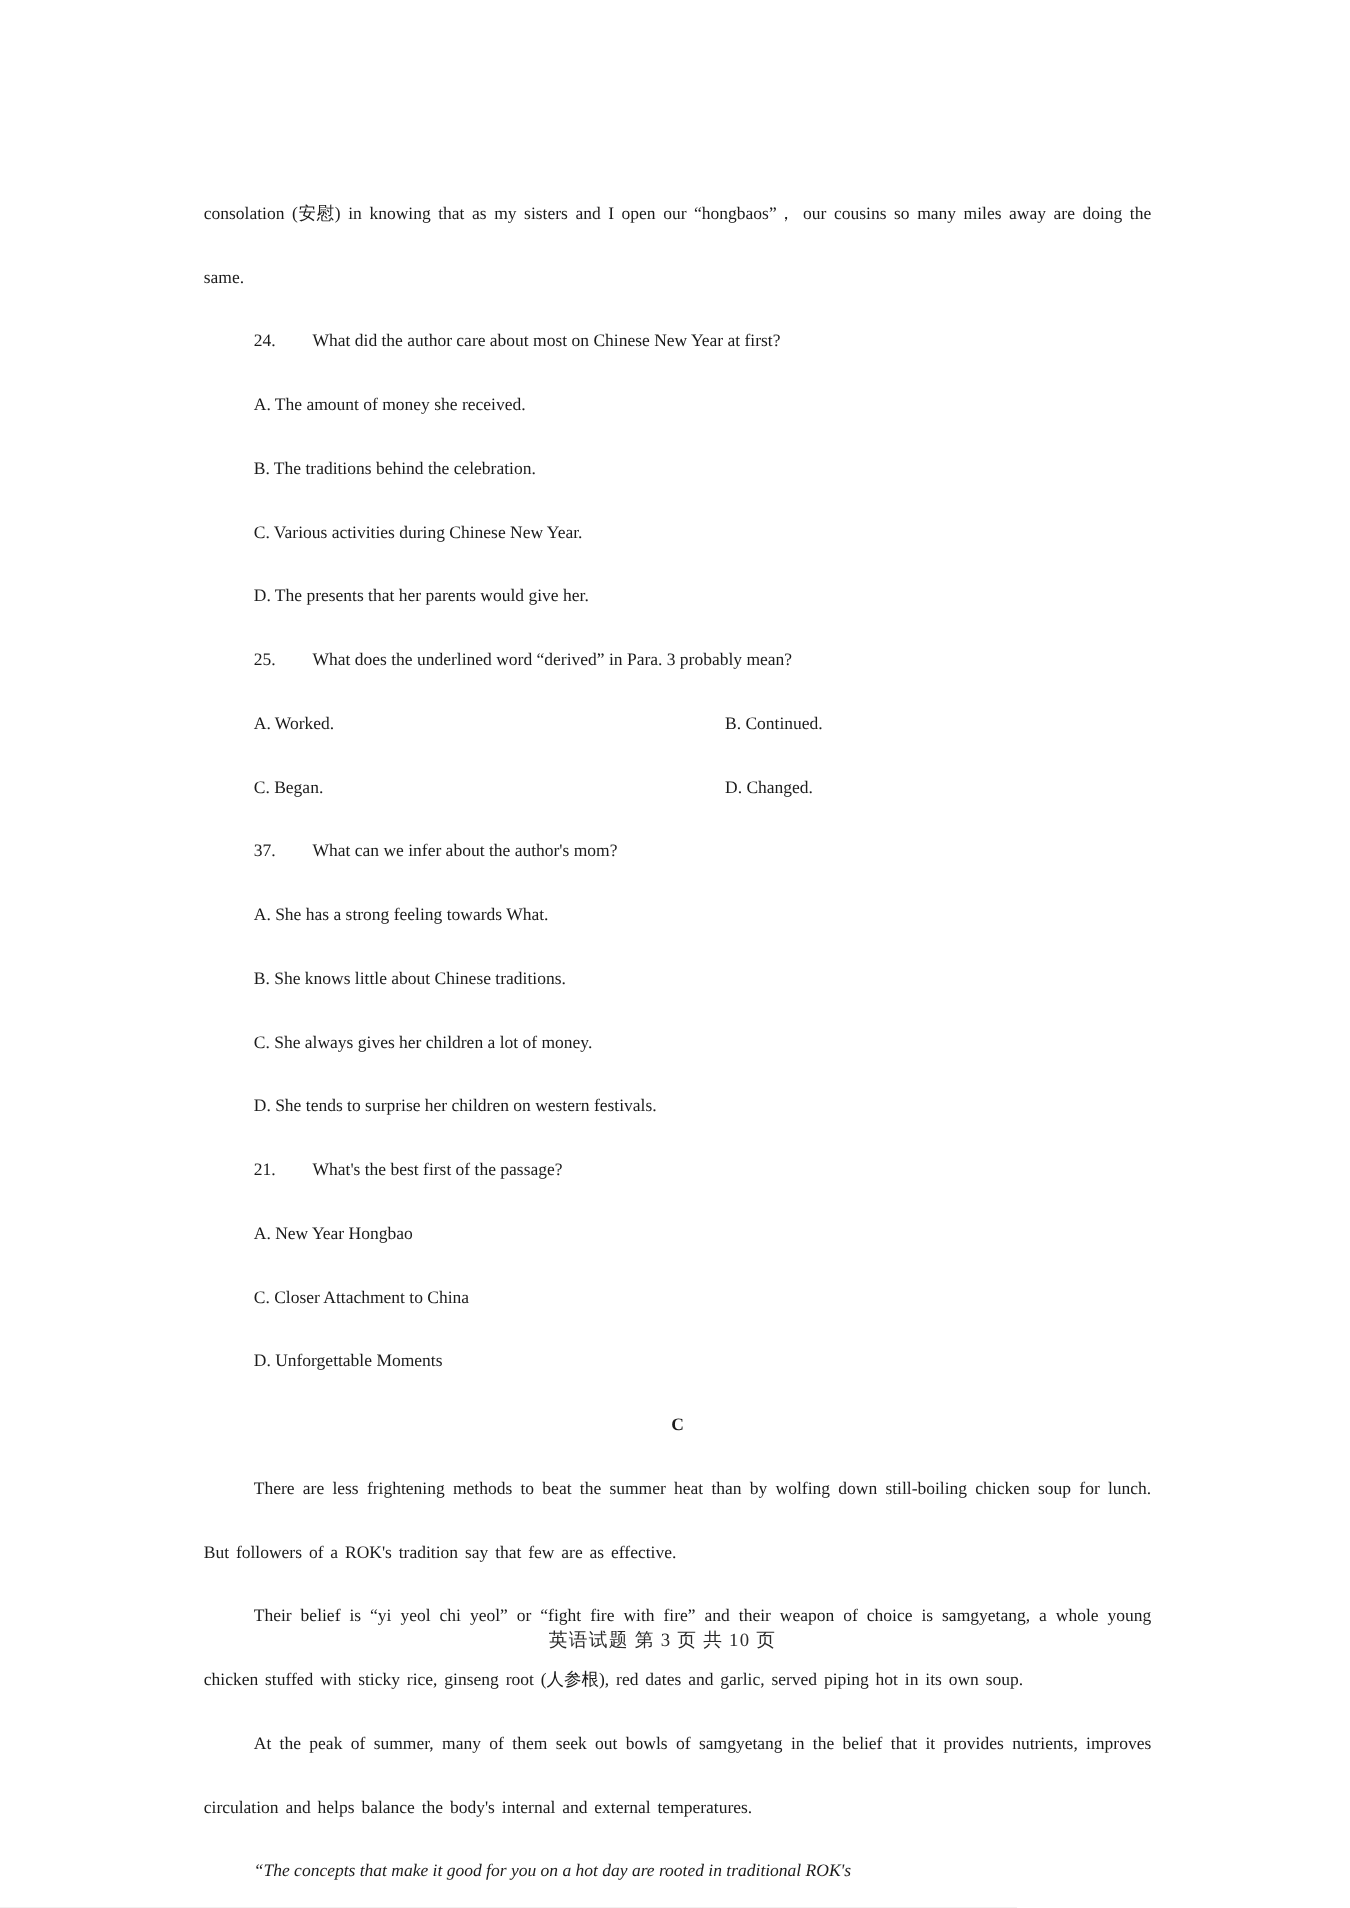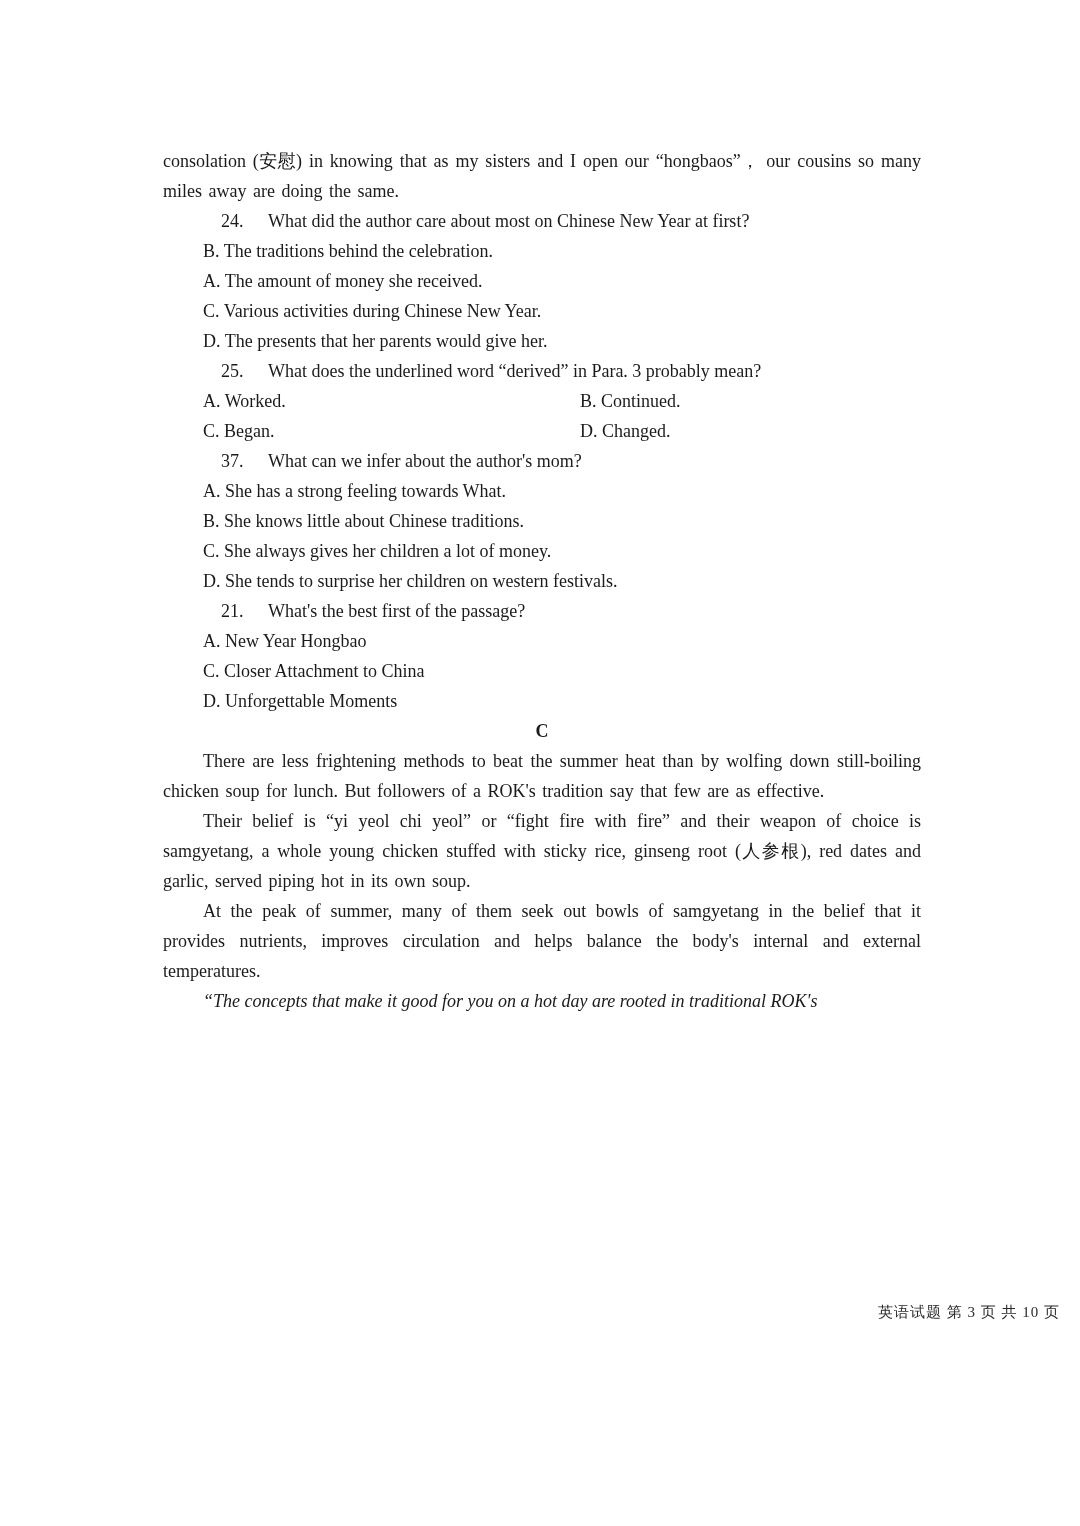--- a/index.html
+++ b/index.html
@@ -12,29 +12,29 @@
     font-family: "Liberation Serif", "DejaVu Serif", serif;
     color: #1b1b1b;
     overflow: hidden;
     margin: 0 auto;
   }
   .content {
     position: absolute;
     left: 163px;
     top: 146px;
     width: 758px;
-    font-size: 18px;
-    line-height: 30px;
+    font-size: 14px;
+    line-height: 51px;
   }
   .cont-para {
     text-align: justify;
     word-spacing: 2px;
   }
   .q-line { padding-left: 40px; white-space: nowrap; }
-  .q-num { display: inline-block; min-width: 47px; margin-left: 18px; }
+  .q-num { display: inline-block; min-width: 47px; }
   .opt { padding-left: 40px; }
   .opt-grid {
     padding-left: 40px;
     display: grid;
     grid-template-columns: 377px auto;
   }
   .sec-head {
     text-align: center;
     font-weight: bold;
   }
@@ -46,40 +46,40 @@
   .para-open {
     text-align: left;
     text-indent: 40px;
     font-style: italic;
   }
   .footer {
     position: absolute;
     left: 0;
     right: 20px;
     top: 1303px;
-    text-align: right;
+    text-align: center;
     font-size: 15px;
     color: #2a2a2a;
     letter-spacing: 1px;
   }
 </style>
 </head>
 <body>
 
 <div class="page">
   <div class="content">
 
     <div class="cont-para">consolation (安慰) in knowing that as my sisters and I open our “hongbaos”， our cousins so many miles away are doing the same.</div>
 
     <div>
       <div class="q-line">
         <span class="q-num">24.</span><span>What did the author care about most on Chinese New Year at first?</span>
       </div>
+      <div class="opt">A. The amount of money she received.</div>
       <div class="opt">B. The traditions behind the celebration.</div>
-      <div class="opt">A. The amount of money she received.</div>
       <div class="opt">C. Various activities during Chinese New Year.</div>
       <div class="opt">D. The presents that her parents would give her.</div>
     </div>
 
     <div>
       <div class="q-line">
         <span class="q-num">25.</span><span>What does the underlined word “derived” in Para. 3 probably mean?</span>
       </div>
       <div class="opt-grid">
         <div>A. Worked.</div>

